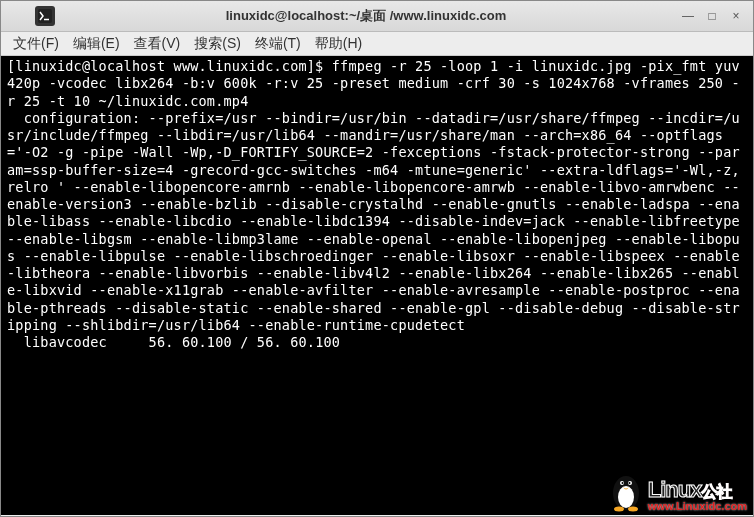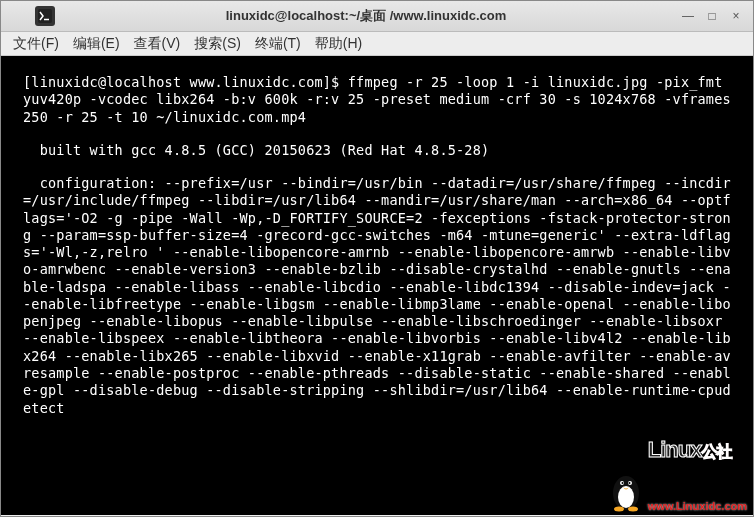--- a/index.html
+++ b/index.html
@@ -105,23 +105,22 @@
       color: #222;
       -webkit-text-stroke: 1px #fff;
       letter-spacing: -1px;
     }
     .wm-main .gongshe { font-size: 16px; color: #e02020; }
     .wm-url {
       font-size: 11px;
       color: #e02020;
       font-weight: bold;
       text-shadow: 0 0 2px #fff;
-      margin-top: 40px;
     }
-    pre.out { white-space: pre-wrap; word-break: break-all; margin: 16px; font-family: inherit; }
+    pre.out { white-space: pre-wrap; word-break: break-all; margin: 0; font-family: inherit; }
   </style>
 </head>
 <body>
 
 <div class="titlebar">
   <div class="titlebar-icon">
     <svg viewBox="0 0 16 16">
         <rect x="1" y="1" width="14" height="14" fill="#222" rx="2"></rect>
         <path d="M3 4 L6 8 L3 12" stroke="#fff" stroke-width="1.5" fill="none"></path>
         <line x1="7" y1="11.5" x2="12" y2="11.5" stroke="#fff" stroke-width="1.5"></line>
@@ -139,22 +138,22 @@
   <div class="menu-item">文件(F)</div>
   <div class="menu-item">编辑(E)</div>
   <div class="menu-item">查看(V)</div>
   <div class="menu-item">搜索(S)</div>
   <div class="menu-item">终端(T)</div>
   <div class="menu-item">帮助(H)</div>
 </div>
 
 <div class="terminal">
   <pre class="out"><span class="prompt-host">[linuxidc@localhost www.linuxidc.com]$</span><span> ffmpeg -r 25 -loop 1 -i linuxidc.jpg -pix_fmt yuv420p -vcodec libx264 -b:v 600k -r:v 25 -preset medium -crf 30 -s 1024x768 -vframes 250 -r 25 -t 10 ~/linuxidc.com.mp4</span></pre>
-  <pre class="out">  built with gcc 4.8.5 (GCC) 20150623 (Red Hat 4.8.5-28)</pre>
   <pre class="out">  configuration: --prefix=/usr --bindir=/usr/bin --datadir=/usr/share/ffmpeg --incdir=/usr/include/ffmpeg --libdir=/usr/lib64 --mandir=/usr/share/man --arch=x86_64 --optflags='-O2 -g -pipe -Wall -Wp,-D_FORTIFY_SOURCE=2 -fexceptions -fstack-protector-strong --param=ssp-buffer-size=4 -grecord-gcc-switches -m64 -mtune=generic' --extra-ldflags='-Wl,-z,relro ' --enable-libopencore-amrnb --enable-libopencore-amrwb --enable-libvo-amrwbenc --enable-version3 --enable-bzlib --disable-crystalhd --enable-gnutls --enable-ladspa --enable-libass --enable-libcdio --enable-libdc1394 --disable-indev=jack --enable-libfreetype --enable-libgsm --enable-libmp3lame --enable-openal --enable-libopenjpeg --enable-libopus --enable-libpulse --enable-libschroedinger --enable-libsoxr --enable-libspeex --enable-libtheora --enable-libvorbis --enable-libv4l2 --enable-libx264 --enable-libx265 --enable-libxvid --enable-x11grab --enable-avfilter --enable-avresample --enable-postproc --enable-pthreads --disable-static --enable-shared --enable-gpl --disable-debug --disable-stripping --shlibdir=/usr/lib64 --enable-runtime-cpudetect</pre>
+  <pre class="out">  libavcodec     56. 60.100 / 56. 60.100</pre>
 </div>
 
 <div class="watermark">
   <svg class="penguin" viewBox="0 0 36 42">
     <ellipse cx="18" cy="23" rx="13" ry="17" fill="#111"></ellipse>
     <ellipse cx="18" cy="27" rx="8" ry="11" fill="#fff"></ellipse>
     <circle cx="14" cy="13" r="2" fill="#fff"></circle>
     <circle cx="22" cy="13" r="2" fill="#fff"></circle>
     <circle cx="14.5" cy="13" r="1" fill="#000"></circle>
     <circle cx="21.5" cy="13" r="1" fill="#000"></circle>

